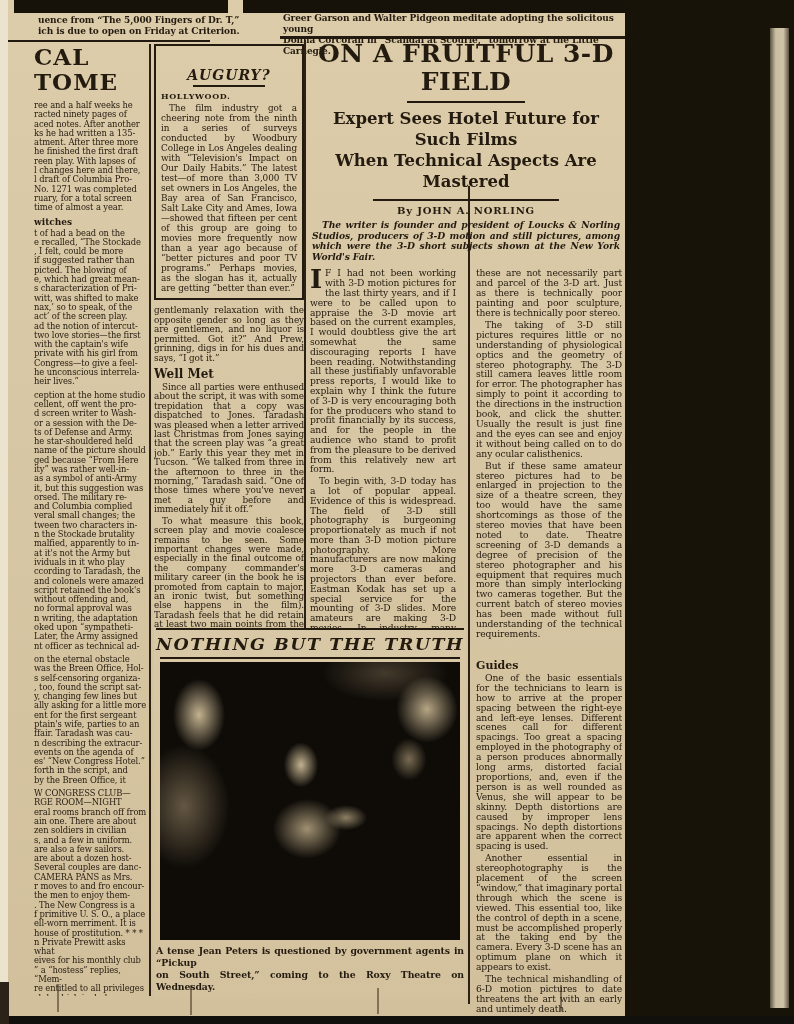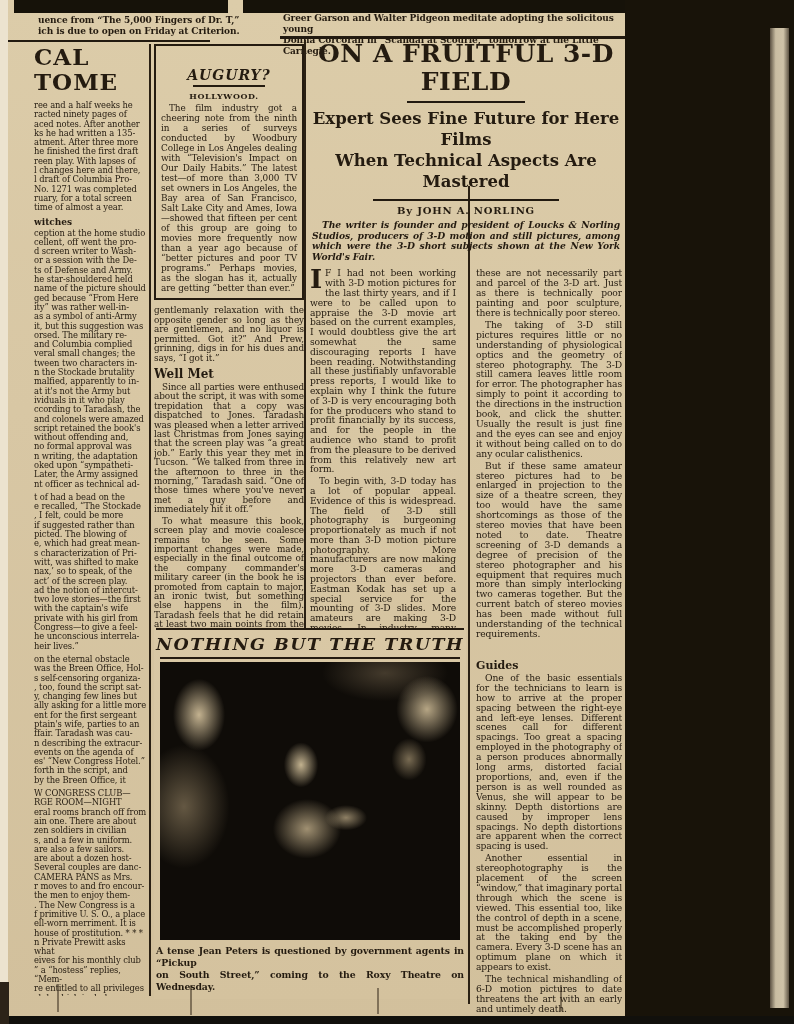--- a/index.html
+++ b/index.html
@@ -23,21 +23,21 @@
   
   .col-left{left:34px;top:44px;width:114px;height:952px;overflow:hidden;}
   .col-left h1{font-size:23px;line-height:25px;margin:0 0 7px 0;letter-spacing:1px;font-weight:bold;}
   .lc-block{font-size:8.4px;line-height:9.3px;white-space:pre-line;margin:0 0 4px 0;letter-spacing:-.1px;}
   .lc-sub{font-size:9px;font-weight:bold;margin:1px 0 2px 0;}
   
   .col-aug{left:154px;top:44px;width:150px;height:583px;overflow:hidden;}
   .augbox{border:2px solid #241b10;padding:20px 5px 5px 5px;}
   .aug-title{font-size:14px;font-style:italic;font-weight:bold;text-align:center;letter-spacing:1px;margin:1px 0 0 0;}
   .aug-underline{width:72px;height:2px;background:#241b10;margin:2px auto 4px auto;}
-  .dateline{font-size:8px;font-weight:bold;text-align:center;padding-right:10px;letter-spacing:.6px;margin:0 0 2px 0;}
+  .dateline{font-size:8px;font-weight:bold;text-align:left;padding-right:10px;letter-spacing:.6px;margin:0 0 2px 0;}
   .aug-body{font-size:8.9px;line-height:10px;text-align:justify;text-indent:8px;margin:0;letter-spacing:-.1px;}
   .aug-cont{font-size:8.9px;line-height:9.5px;text-align:justify;margin:6px 0 0 0;letter-spacing:-.1px;}
   .wm-head{font-size:12px;font-weight:bold;margin:4px 0 2px 0;}
   .wm{font-size:8.9px;line-height:9.4px;text-align:justify;text-indent:8px;margin:0 0 2px 0;letter-spacing:-.1px;}
   
   .article{left:310px;top:40px;width:312px;height:976px;}
   .a-headline{font-size:25px;line-height:28px;font-weight:bold;text-align:center;letter-spacing:.5px;margin:0;}
   .a-rule1{width:118px;height:2px;background:#221a10;margin:5px auto 5px auto;}
   .a-sub{font-size:16.5px;line-height:21px;font-weight:bold;text-align:center;white-space:pre-line;margin:0;}
   .a-rule2{width:186px;height:2px;background:#221a10;margin:7px auto 4px auto;}
@@ -98,20 +98,37 @@
 ks he had written a 135-
 atment. After three more
 he finished the first draft
 reen play. With lapses of
 l changes here and there,
 l draft of Columbia Pro-
 No. 1271 was completed
 ruary, for a total screen
 time of almost a year.</div>
     <div class="lc-sub">witches</div>
+    <div class="lc-block">t of had a bead on the
+e recalled, “The Stockade
+, I felt, could be more
+if suggested rather than
+picted. The blowing of
+e, which had great mean-
+s characterization of Pri-
+witt, was shifted to make
+nax,’ so to speak, of the
+act’ of the screen play.
+ad the notion of intercut-
+two love stories—the first
+with the captain's wife
+private with his girl from
+Congress—to give a feel-
+he unconscious interrela-
+heir lives.”</div>
     <div class="lc-block">ception at the home studio
 cellent, off went the pro-
 d screen writer to Wash-
 or a session with the De-
 ts of Defense and Army.
 he star-shouldered held
 name of the picture should
 ged because “From Here
 ity” was rather well-in-
 as a symbol of anti-Army
@@ -126,37 +143,20 @@
 ividuals in it who play
 ccording to Taradash, the
 and colonels were amazed
 script retained the book's
 without offending and,
 no formal approval was
 n writing, the adaptation
 oked upon “sympatheti-
 Later, the Army assigned
 nt officer as technical ad-</div>
-    <div class="lc-block">t of had a bead on the
-e recalled, “The Stockade
-, I felt, could be more
-if suggested rather than
-picted. The blowing of
-e, which had great mean-
-s characterization of Pri-
-witt, was shifted to make
-nax,’ so to speak, of the
-act’ of the screen play.
-ad the notion of intercut-
-two love stories—the first
-with the captain's wife
-private with his girl from
-Congress—to give a feel-
-he unconscious interrela-
-heir lives.”</div>
     <div class="lc-block">on the eternal obstacle
 was the Breen Office, Hol-
 s self-censoring organiza-
 , too, found the script sat-
 y, changing few lines but
 ally asking for a little more
 ent for the first sergeant
 ptain's wife, parties to an
 ffair. Taradash was cau-
 n describing the extracur-
@@ -197,21 +197,21 @@
     </div>
     <p class="aug-cont">gentlemanly relaxation with the opposite gender so long as they are gentlemen, and no liquor is permitted. Got it?” And Prew, grinning, digs in for his dues and says, “I got it.”</p>
     <div class="wm-head">Well Met</div>
     <p class="wm">Since all parties were enthused about the script, it was with some trepidation that a copy was dispatched to Jones. Taradash was pleased when a letter arrived last Christmas from Jones saying that the screen play was “a great job.” Early this year they met in Tucson. “We talked from three in the afternoon to three in the morning,” Taradash said. “One of those times where you've never met a guy before and immediately hit it off.”</p>
     <p class="wm">To what measure this book, screen play and movie coalesce remains to be seen. Some important changes were made, especially in the final outcome of the company commander's military career (in the book he is promoted from captain to major, an ironic twist, but something else happens in the film). Taradash feels that he did retain at least two main points from the novel—the story of an individual fighting against the group and the story of a man killed by the thing he loves, in this case, the Army.</p>
   </div>
 
   <div class="abs article">
     <h1 class="a-headline">ON A FRUITFUL 3-D FIELD</h1>
     <div class="a-rule1"></div>
-    <div class="a-sub">Expert Sees Fine Future for Here Films
+    <div class="a-sub">Expert Sees Hotel Future for Such Films
 When Technical Aspects Are Mastered</div>
     <div class="a-rule2"></div>
     <div class="a-byline">By JOHN A. NORLING</div>
     <p class="a-intro">The writer is founder and president of Loucks &amp; Norling Studios, producers of 3-D motion and still pictures, among which were the 3-D short subjects shown at the New York World's Fair.</p>
     <div class="a-cols">
       <div class="a-col1">
         <p class="ap noindent"><span class="dropcap">I</span><span>F I had not been working with 3-D motion pictures for the last thirty years, and if I were to be called upon to appraise the 3-D movie art based on the current examples, I would doubtless give the art somewhat the same discouraging reports I have been reading. Notwithstanding all these justifiably unfavorable press reports, I would like to explain why I think the future of 3-D is very encouraging both for the producers who stand to profit financially by its success, and for the people in the audience who stand to profit from the pleasure to be derived from this relatively new art form.</span></p>
         <p class="ap">To begin with, 3-D today has a lot of popular appeal. Evidence of this is widespread. The field of 3-D still photography is burgeoning proportionately as much if not more than 3-D motion picture photography. More manufacturers are now making more 3-D cameras and projectors than ever before. Eastman Kodak has set up a special service for the mounting of 3-D slides. More amateurs are making 3-D movies. In industry, many companies are using 3-D pictures as sales aids.</p>
         <p class="ap">Why all this 3-D activity? My opinion is that the obvious answer is the applicable one. People would rather look at 3-D subjects than at “flat” pictures, even if glasses are required for the 3-D view.</p>
 

